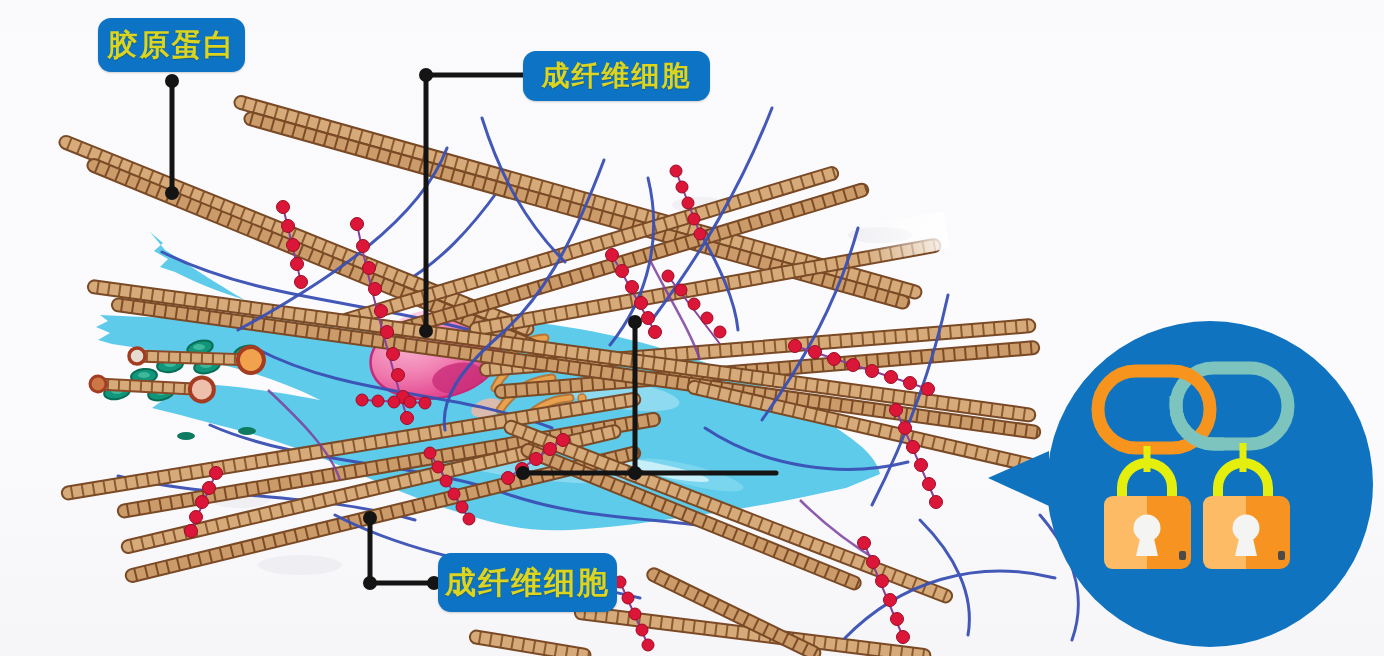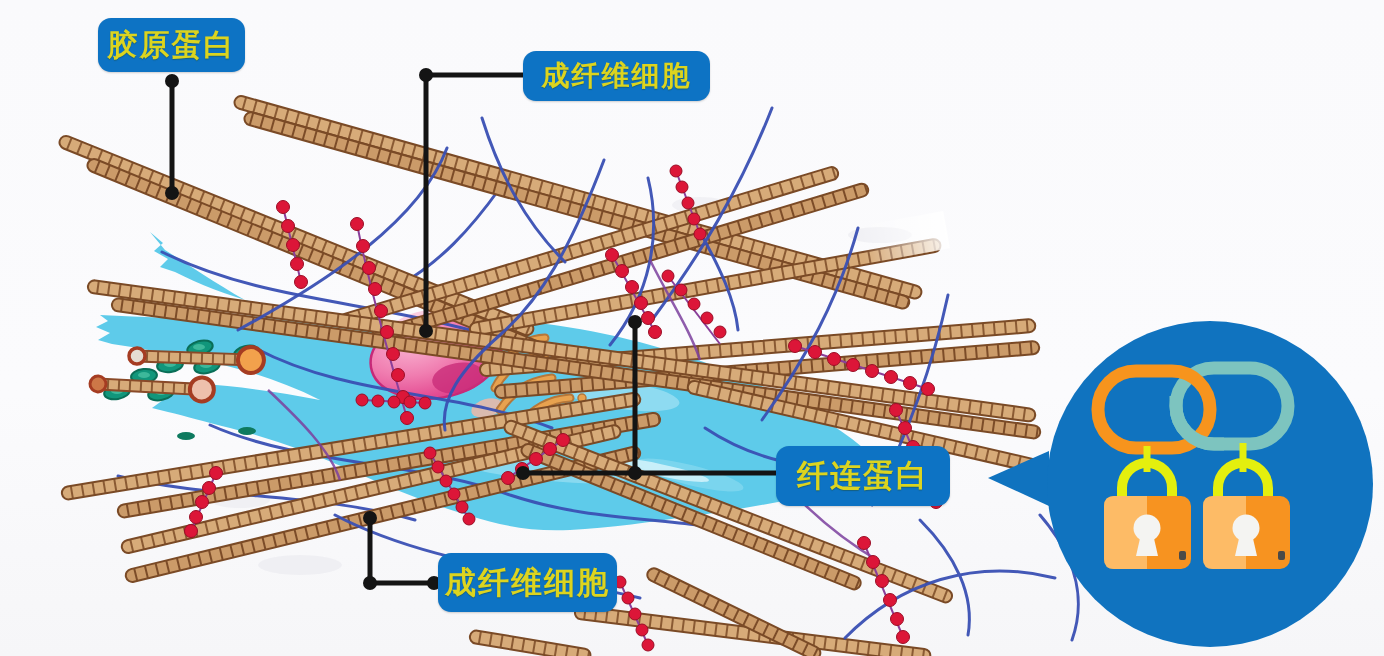--- a/index.html
+++ b/index.html
@@ -380,16 +380,15 @@
         <circle cx="1246" cy="528" r="13.5"></circle>
             <polygon points="1240,534 1252,534 1257,556 1235,556"></polygon>
       </g>
       <rect x="1278" y="551" width="7" height="9" rx="2" fill="#4a4a48"></rect>
     </g>
   </g>
 </svg>
 
 <div class="label-box lb-collagen">胶原蛋白</div>
 <div class="label-box lb-fibroblast">成纤维细胞</div>
-<div class="label-box lb-fibronectin">纤连蛋白</div>
 <div class="label-box lb-elastin">成纤维细胞</div>
 
 </div>
 
 </body></html>

